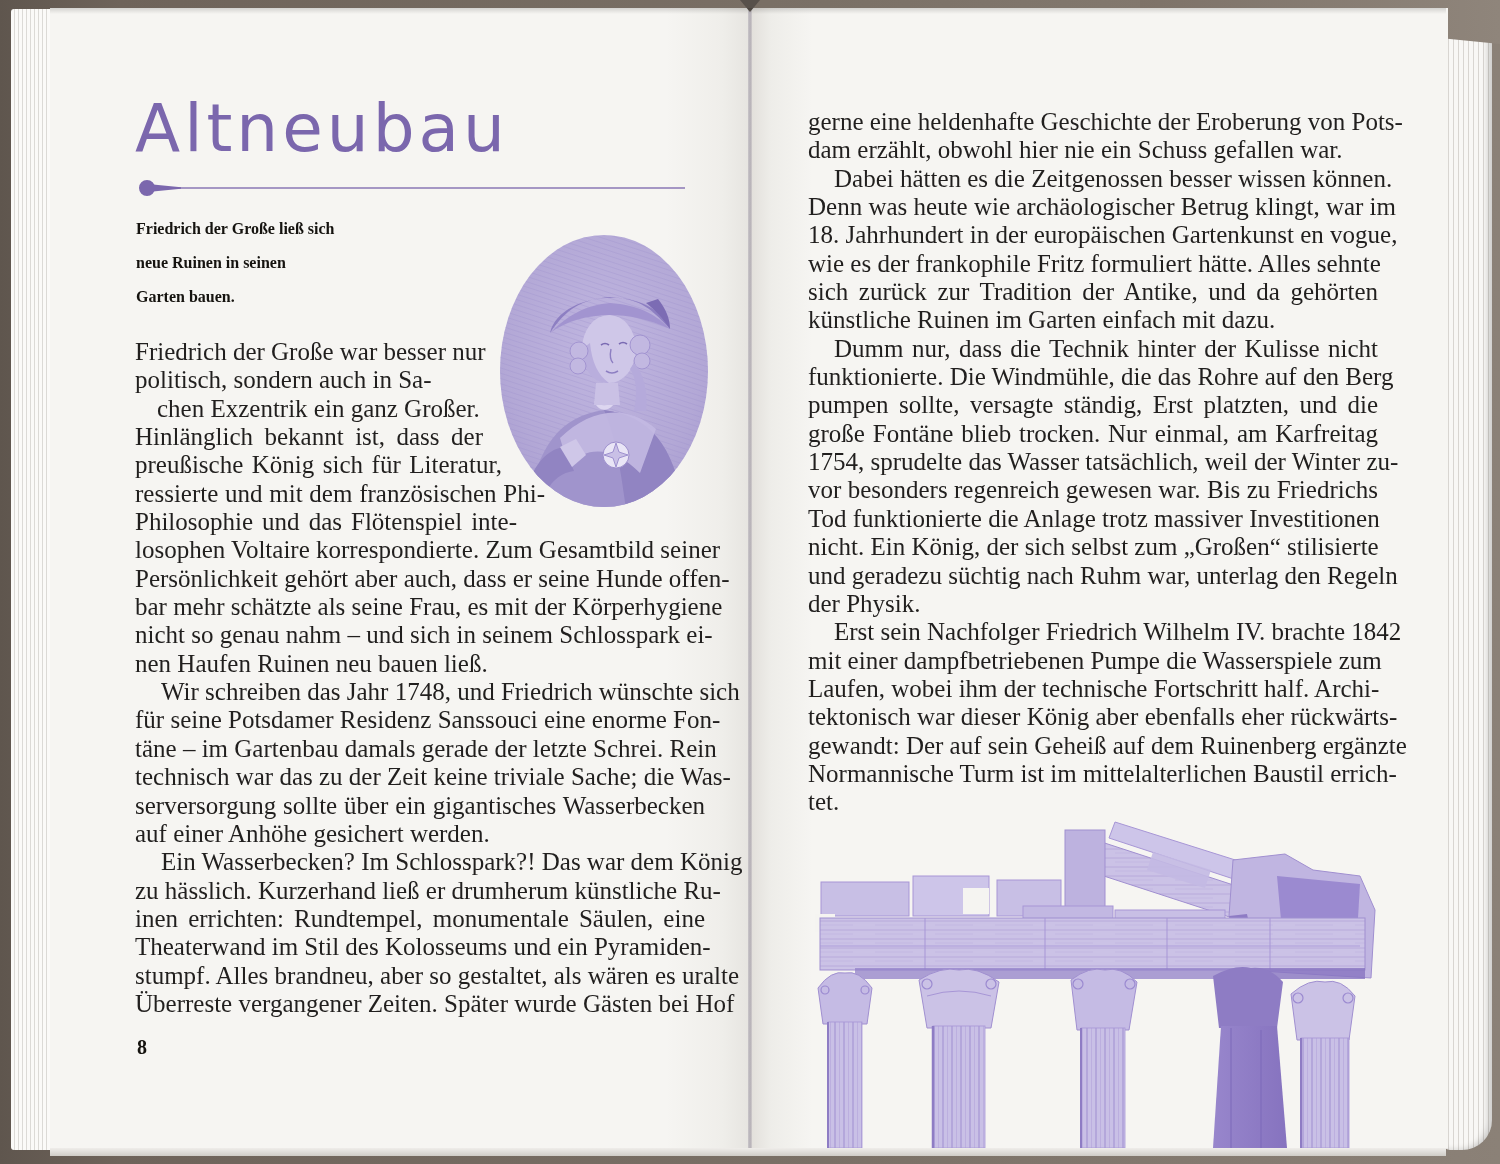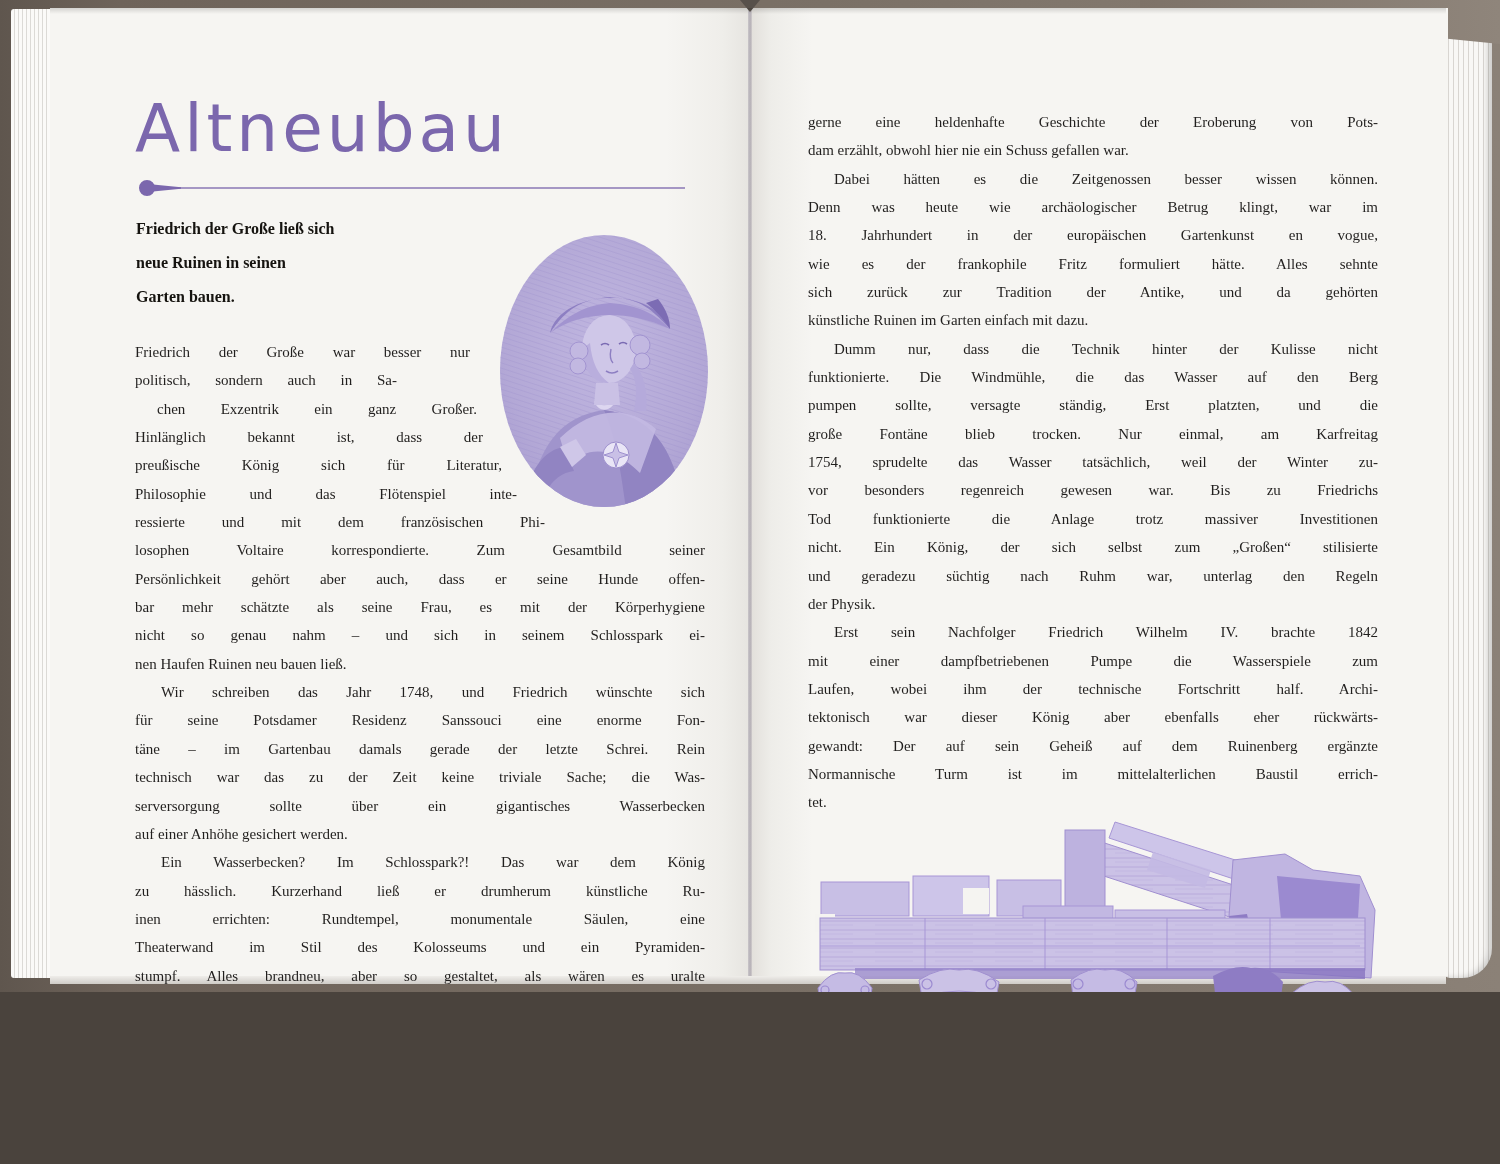--- a/index.html
+++ b/index.html
@@ -1,16 +1,16 @@
 <!DOCTYPE html>
 <html lang="de"><head>
 <meta charset="utf-8">
 <style>
   html,body{margin:0;padding:0;background:#4a433d;}
-  .book{position:relative;width:1500px;height:992px;overflow:hidden;
+  .book{position:relative;width:1500px;height:1164px;overflow:hidden;
         background:linear-gradient(to right,#5f564e 0%,#6e635a 8%,#7a7066 55%,#8b8177 100%);
         font-family:"Liberation Serif",serif;}
   
   .edge-left{position:absolute;left:11px;top:9px;bottom:14px;width:39px;
      background:repeating-linear-gradient(to right,#fbfaf8 0 3px,#dcdad6 3px 4px);
      border-radius:3px 0 0 3px;}
   .edge-right{position:absolute;right:8px;top:26px;bottom:14px;width:48px;
      background:repeating-linear-gradient(to right,#f8f7f5 0 4px,#d8d5d1 4px 5px);
      border-radius:0 8px 30px 6px; box-shadow:inset -4px 0 6px rgba(0,0,0,.18);}
   .edge-bottom{position:absolute;left:50px;right:54px;bottom:8px;height:8px;
@@ -30,21 +30,21 @@
   .top-shade{position:absolute;left:50px;right:54px;top:8px;height:6px;
      background:linear-gradient(rgba(0,0,0,.14),rgba(0,0,0,0));}
 
   
   .chapter-title{position:absolute;left:135px;top:96px;width:570px;
      font-family:"DejaVu Sans","Liberation Sans",sans-serif;
      font-size:66px;line-height:1;font-weight:normal;letter-spacing:4px;color:#7b67ad;}
   .title-rule{position:absolute;left:137px;top:178px;}
   .lead-heading{position:absolute;left:136px;top:212px;width:390px;
      font-size:16px;font-weight:bold;line-height:34px;color:#15130f;white-space:nowrap;}
-  .body-col{position:absolute;width:570px;font-size:15px;line-height:28.35px;color:#211f1e;}
+  .body-col{position:absolute;width:570px;font-size:25px;line-height:28.35px;color:#211f1e;}
   .body-left{left:135px;top:338px;}
   .body-right{left:808px;top:108px;}
   .line{text-align:justify;text-align-last:justify;height:28.35px;overflow:visible;white-space:nowrap;}
   .line.end{text-align-last:left;}
   .line.ind{text-indent:26px;}
   .hline{white-space:nowrap;}
   .page-number{position:absolute;left:137px;top:1036px;font-size:20px;font-weight:bold;color:#15130f;}
 
   .portrait{position:absolute;left:498px;top:233px;width:212px;height:276px;}
   .temple{position:absolute;left:815px;top:818px;width:575px;height:330px;}
@@ -81,22 +81,22 @@
       <div class="hline">Garten bauen.</div>
     </div>
 
   <div class="body-col body-left">
       <div class="para">
         <div class="line" style="padding-right: 235px;">Friedrich der Große war besser nur</div>
         <div class="line" style="padding-right: 308px;">politisch, sondern auch in Sa-</div>
         <div class="line" style="padding-right: 228px; margin-left: 22px;">chen Exzentrik ein ganz Großer.</div>
         <div class="line" style="padding-right: 222px;">Hinlänglich bekannt ist, dass der</div>
         <div class="line" style="padding-right: 203px;">preußische König sich für Literatur,</div>
+        <div class="line" style="padding-right: 160px;">ressierte und mit dem französischen Phi-</div>
         <div class="line" style="padding-right: 188px;">Philosophie und das Flötenspiel inte-</div>
-        <div class="line" style="padding-right: 160px;">ressierte und mit dem französischen Phi-</div>
         <div class="line">losophen Voltaire korrespondierte. Zum Gesamtbild seiner</div>
         <div class="line">Persönlichkeit gehört aber auch, dass er seine Hunde offen-</div>
         <div class="line">bar mehr schätzte als seine Frau, es mit der Körperhygiene</div>
         <div class="line">nicht so genau nahm – und sich in seinem Schlosspark ei-</div>
         <div class="line end">nen Haufen Ruinen neu bauen ließ.</div>
       </div>
       <div class="para">
         <div class="line ind">Wir schreiben das Jahr 1748, und Friedrich wünschte sich</div>
         <div class="line">für seine Potsdamer Residenz Sanssouci eine enorme Fon-</div>
         <div class="line">täne – im Gartenbau damals gerade der letzte Schrei. Rein</div>
@@ -181,21 +181,21 @@
       <div class="para">
         <div class="line ind">Dabei hätten es die Zeitgenossen besser wissen können.</div>
         <div class="line">Denn was heute wie archäologischer Betrug klingt, war im</div>
         <div class="line">18. Jahrhundert in der europäischen Gartenkunst en vogue,</div>
         <div class="line">wie es der frankophile Fritz formuliert hätte. Alles sehnte</div>
         <div class="line">sich zurück zur Tradition der Antike, und da gehörten</div>
         <div class="line end">künstliche Ruinen im Garten einfach mit dazu.</div>
       </div>
       <div class="para">
         <div class="line ind">Dumm nur, dass die Technik hinter der Kulisse nicht</div>
-        <div class="line">funktionierte. Die Windmühle, die das Wasser auf den Berg</div>
+        <div class="line">funktionierte. Die Windmühle, die das Rohre auf den Berg</div>
         <div class="line">pumpen sollte, versagte ständig, Erst platzten, und die</div>
         <div class="line">große Fontäne blieb trocken. Nur einmal, am Karfreitag</div>
         <div class="line">1754, sprudelte das Wasser tatsächlich, weil der Winter zu-</div>
         <div class="line">vor besonders regenreich gewesen war. Bis zu Friedrichs</div>
         <div class="line">Tod funktionierte die Anlage trotz massiver Investitionen</div>
         <div class="line">nicht. Ein König, der sich selbst zum „Großen“ stilisierte</div>
         <div class="line">und geradezu süchtig nach Ruhm war, unterlag den Regeln</div>
         <div class="line end">der Physik.</div>
       </div>
       <div class="para">

